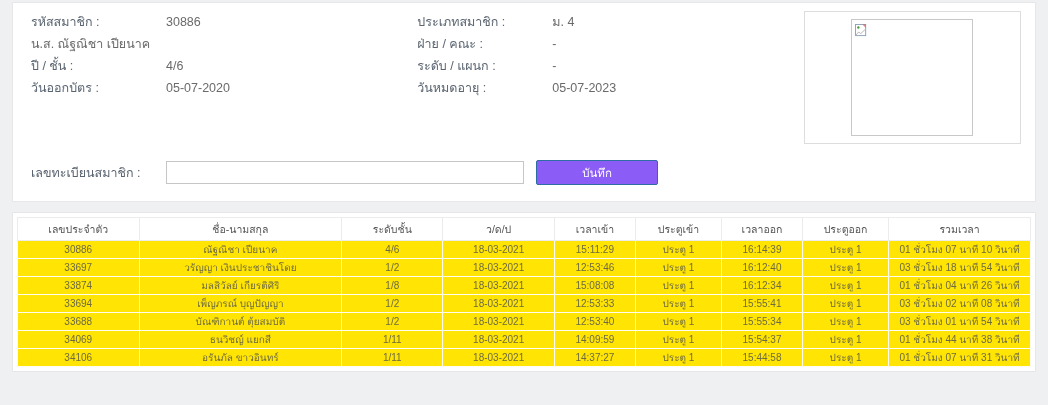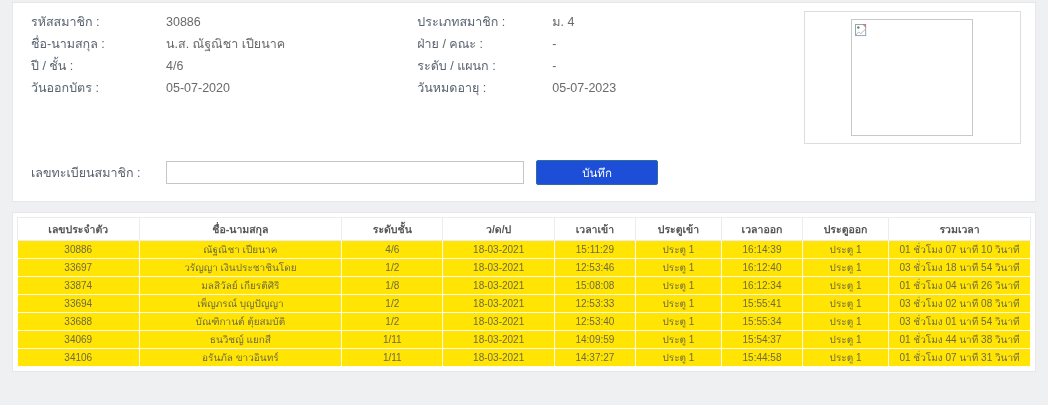--- a/index.html
+++ b/index.html
@@ -56,33 +56,33 @@
     width: 358px; height: 23px;
     border: 1px solid #c6c6c6;
     background: #fff;
     font-size: 12px; padding: 0 6px;
     font-family: "Liberation Sans", sans-serif;
   }
   .save-btn {
     margin-left: 12px;
     width: 122px; height: 25px;
     border: 1px solid #2e6da4;
-    background: #1d4ed8;
+    background: #8b5cf6;
     color: #fff; font-size: 11.5px;
     cursor: pointer; border-radius: 2px;
     font-family: "Liberation Sans", sans-serif;
   }
   .table-panel {
     margin-top: 10px;
     padding: 4px;
   }
   table { width: 100%; border-collapse: collapse; table-layout: fixed; }
   th {
     height: 23px;
-    font-size: 10.5px; font-weight: bold; color: #555;
+    font-size: 10.5px; font-weight: normal; color: #555;
     background: #fff;
     border: 1px solid #ececec;
     text-align: center;
     overflow: hidden; white-space: nowrap;
   }
   td {
     height: 18px;
     font-size: 10px; color: #6e6b42;
     background: #ffe404;
     border: 1px solid #fffdf0;
@@ -96,21 +96,20 @@
 
 <div class="panel top-panel">
 
   <div class="details-area">
     <div class="detail-col">
       <div class="detail-pair">
         <span class="detail-label">รหัสสมาชิก :</span>
         <span class="detail-value">30886</span>
       </div>
       <div class="detail-pair">
-        <span class="detail-label">ชื่อ-นามสกุล :</span>
         <span class="detail-value">น.ส. ณัฐณิชา เปียนาค</span>
       </div>
       <div class="detail-pair">
         <span class="detail-label">ปี / ชั้น :</span>
         <span class="detail-value">4/6</span>
       </div>
       <div class="detail-pair">
         <span class="detail-label">วันออกบัตร :</span>
         <span class="detail-value">05-07-2020</span>
       </div>

